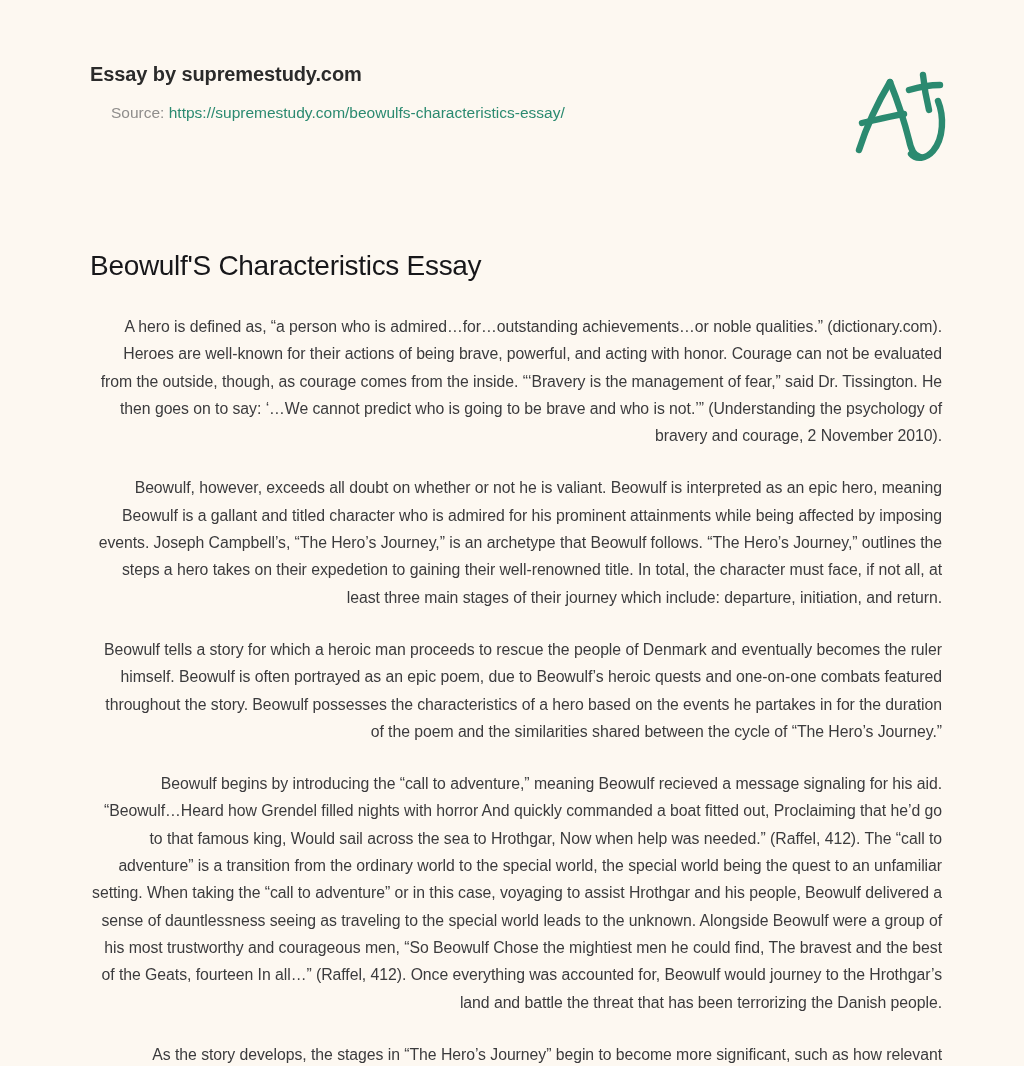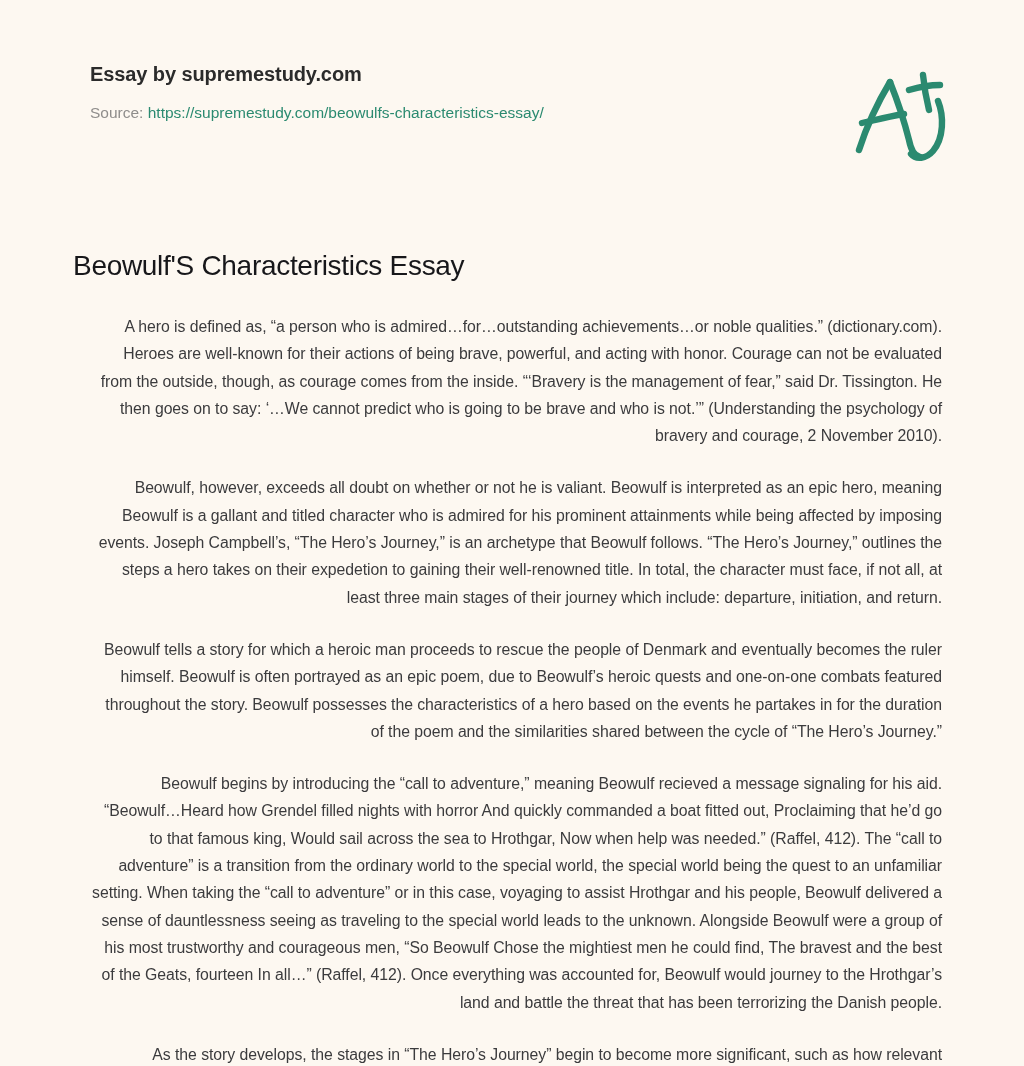--- a/index.html
+++ b/index.html
@@ -37,20 +37,21 @@
     letter-spacing: -0.1px;
     line-height: 1.2;
     margin: 0;
   }
 
   .source-row {
     margin-top: 17px;
     font-size: 15.5px;
     line-height: 1.3;
     white-space: nowrap;
+    margin-left: 21px;
   }
 
   .source-label {
     color: #8f8d8b;
   }
 
   .source-link {
     color: #2b8a70;
     text-decoration: none;
   }
@@ -61,21 +62,21 @@
     right: 72px;
     top: 66px;
     width: 104px;
     height: 104px;
   }
   .logo svg { display: block; width: 104px; height: 104px; }
 
   
   .title {
     position: absolute;
-    left: 73px;
+    left: 90px;
     top: 248px;
     margin: 0;
     font-size: 28px;
     font-weight: 500;
     color: #17171a;
     letter-spacing: -0.3px;
     line-height: 1.25;
   }
 
   

